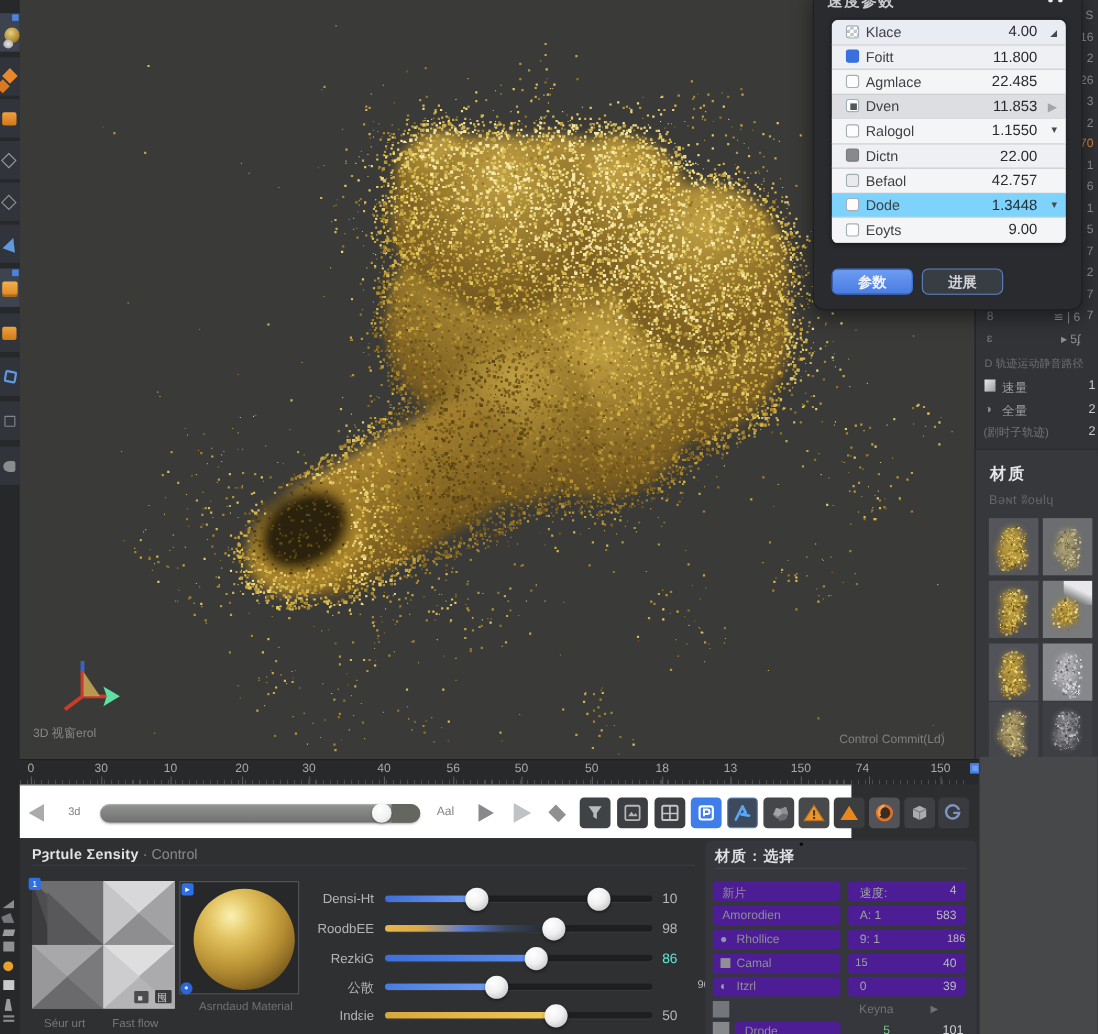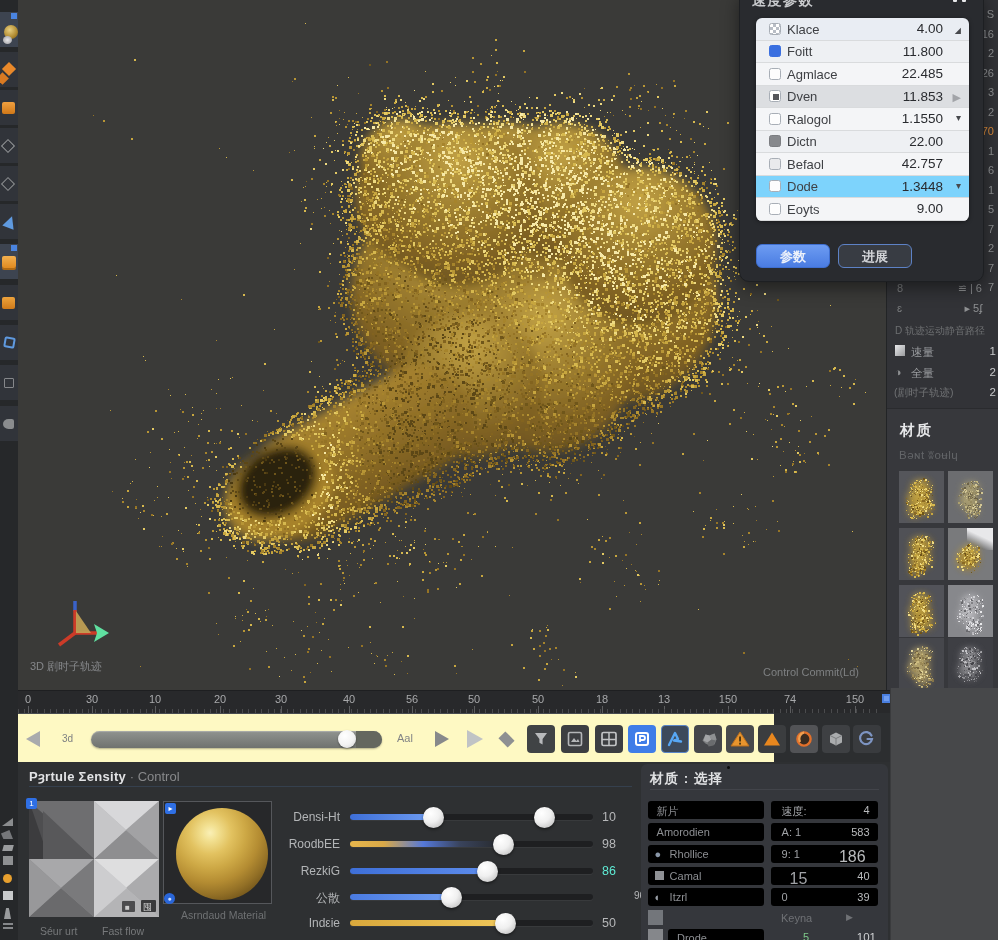--- a/index.html
+++ b/index.html
@@ -2,36 +2,36 @@
 <html><head><meta charset="utf-8"><style>
 *{margin:0;padding:0;box-sizing:border-box}
 html,body{width:998px;height:940px;overflow:hidden;background:#2c2e30;font-family:"Liberation Sans",sans-serif}
 .abs{position:absolute}
 #page{position:relative;width:998px;height:940px}
 #viewport{left:18px;top:0;width:868px;height:690px;background:#3a3a38;overflow:hidden}
 #toolbar{left:0;top:0;width:18px;height:940px;background:#26282a}
 #sidebar{left:886px;top:0;width:112px;height:690px;background:#323337;border-left:1px solid #222426}
 #grayarea{left:890px;top:688px;width:108px;height:252px;background:#47484a;border-left:1px solid #3a3b3d}
 #ruler{left:18px;top:690px;width:872px;height:23px;background:#28292b;border-top:1px solid #1e1f21}
-#controls{left:18px;top:713px;width:756px;height:49px;background:#fef9c3;border-top:1px solid #474b50}
+#controls{left:18px;top:713px;width:756px;height:49px;background:#ffffff;border-top:1px solid #474b50}
 #bottompanel{left:18px;top:762px;width:872px;height:178px;background:#2e3032}
 #floatpanel{left:739px;top:-10px;width:245px;height:292px;background:#292b2f;border-radius:10px;box-shadow:0 6px 18px rgba(0,0,0,.45);border:1px solid #1d1f22}
 
 #flist{position:absolute;left:16px;top:27px;width:213px;height:203px;border-radius:6px;overflow:hidden;box-shadow:0 1px 4px rgba(0,0,0,.4)}
 .frow{position:relative;height:22.55px;border-bottom:1px solid #d9dbdd;box-sizing:border-box}
 .fcb{position:absolute;left:13px;top:4.5px;width:12px;height:12px;border:1px solid #a8aeb6;border-radius:2.5px;box-sizing:border-box}
 .flb{position:absolute;left:31px;top:3.5px;font-size:13px;color:#3f4145}
 .fvl{position:absolute;right:26px;top:3px;font-size:13.5px;color:#292b2f}
 .fdn{position:absolute;right:8px;top:4px;font-size:10px;color:#47494d}
 .fbtn{position:absolute;top:253px;width:74px;height:24px;border-radius:6px;text-align:center;line-height:23px;font-size:13px;font-weight:bold;box-sizing:border-box}
 .cbtn{position:absolute;top:11px;width:28px;height:28px;border-radius:4px}
 
 .knob{position:absolute;width:21px;height:21px;border-radius:50%;background:radial-gradient(circle at 36% 30%,#ffffff,#f0f0f0 45%,#c4c4c4 85%,#ababab);box-shadow:0 1.5px 3px rgba(0,0,0,.45)}
 #matsel{position:absolute;left:623px;top:2px;width:247px;height:176px;background:#35373c;border-radius:6px 6px 0 0}
-.mbtn{position:absolute;height:18px;background:#000000;border-radius:3px}
+.mbtn{position:absolute;height:18px;background:#4c1d95;border-radius:3px}
 </style></head><body>
 <div id="page">
   <div class="abs" id="toolbar">
       <div style="position:absolute;left:0;top:12px;width:18px;height:35px;background:#3d4450;box-sizing:border-box"></div>
       <div style="position:absolute;left:11px;top:13px;width:6px;height:6px;background:#4a84e0"></div>
       <div style="position:absolute;left:2px;top:30px;width:14px;height:2px">
         <div style="position:absolute;left:2px;top:-5px;width:14px;height:14px;border-radius:50%;background:radial-gradient(circle at 40% 35%,#e8cf80,#b08a30 60%,#6e5518)"></div>
         <div style="position:absolute;left:1px;top:6px;width:9px;height:8px;border-radius:50%;background:radial-gradient(#e8e8ea,#9a9a9e)"></div>
       </div>
       <div style="position:absolute;left:0;top:52px;width:18px;height:35px;background:#31343a;box-sizing:border-box"></div>
@@ -159,21 +159,21 @@
 <g transform="translate(29,601)">
 <path d="M28 0v10" stroke="#3a62c8" stroke-width="3.5"></path>
 <path d="M28 9v24" stroke="#cc3b28" stroke-width="3.5"></path>
 <path d="M28 32L12 44" stroke="#cc3b28" stroke-width="3.5"></path>
 <path d="M28 32h22" stroke="#cc3b28" stroke-width="3.5"></path>
 <path d="M29 10l15 22H29z" fill="#c2a255" opacity="0.92"></path>
 <path d="M47 23l15 9-15 9 3-9z" fill="#5fe0a0"></path>
 </g>
 
 </svg>
-<div style="position:absolute;left:12px;top:659px;font-size:11px;color:#85878a">3D 剧时子轨迹</div>
+<div style="position:absolute;left:12px;top:659px;font-size:11px;color:#85878a">3D 视窗erol</div>
 <div style="position:absolute;left:745px;top:666px;font-size:11px;color:#7e8082">Control Commit(Ld)</div>
 </div>
   <div class="abs" id="sidebar">
 <div style="position:absolute;right:4px;top:8.0px;font-size:11px;color:#8e9092">S</div>
       <div style="position:absolute;right:4px;top:27.5px;font-size:11px;color:#8e9092">16</div>
       <div style="position:absolute;right:4px;top:47.0px;font-size:11px;color:#8e9092">2</div>
       <div style="position:absolute;right:4px;top:66.5px;font-size:11px;color:#8e9092">26</div>
       <div style="position:absolute;right:4px;top:86.0px;font-size:11px;color:#8e9092">3</div>
       <div style="position:absolute;right:4px;top:105.5px;font-size:11px;color:#8e9092">2</div>
       <div style="position:absolute;right:4px;top:125.0px;font-size:11px;color:#d98a3a">70</div>
@@ -425,21 +425,21 @@
       <span style="position:absolute;left:444px;top:2px;width:24px;text-align:center;font-size:11px;color:#a8a9ab">50</span>
       <i style="position:absolute;left:456px;bottom:0;width:1px;height:7px;background:#5c5d5f"></i>
       <span style="position:absolute;left:508px;top:2px;width:24px;text-align:center;font-size:11px;color:#a8a9ab">50</span>
       <i style="position:absolute;left:520px;bottom:0;width:1px;height:7px;background:#5c5d5f"></i>
       <span style="position:absolute;left:572px;top:2px;width:24px;text-align:center;font-size:11px;color:#a8a9ab">18</span>
       <i style="position:absolute;left:584px;bottom:0;width:1px;height:7px;background:#5c5d5f"></i>
       <span style="position:absolute;left:634px;top:2px;width:24px;text-align:center;font-size:11px;color:#a8a9ab">13</span>
       <i style="position:absolute;left:646px;bottom:0;width:1px;height:7px;background:#5c5d5f"></i>
       <span style="position:absolute;left:698px;top:2px;width:24px;text-align:center;font-size:11px;color:#a8a9ab">150</span>
       <i style="position:absolute;left:710px;bottom:0;width:1px;height:7px;background:#5c5d5f"></i>
-      <span style="position:absolute;left:760px;top:2px;width:24px;text-align:center;font-size:11px;color:#a8a9ab">74</span>
+      <span style="position:absolute;left:760px;top:2px;width:24px;text-align:left;font-size:11px;color:#a8a9ab">74</span>
       <i style="position:absolute;left:772px;bottom:0;width:1px;height:7px;background:#5c5d5f"></i>
       <span style="position:absolute;left:825px;top:2px;width:24px;text-align:center;font-size:11px;color:#a8a9ab">150</span>
       <i style="position:absolute;left:837px;bottom:0;width:1px;height:7px;background:#5c5d5f"></i>
       <div style="position:absolute;left:0;bottom:0;width:860px;height:4px;background:repeating-linear-gradient(90deg,#4a4b4d 0,#4a4b4d 1px,transparent 1px,transparent 6.4px)"></div>
       <div style="position:absolute;left:864px;top:3px;width:9px;height:9px;border:2px solid #4a7fe0;background:#6f9df0;box-sizing:border-box"></div>
     </div>
   <div class="abs" id="controls">
 <div style="position:absolute;left:8px;top:17px;width:0;height:0;border-top:8px solid transparent;border-bottom:8px solid transparent;border-right:14px solid #a9abad"></div>
 <div style="position:absolute;left:44px;top:19px;font-size:10px;color:#7e8082">3d</div>
 <div style="position:absolute;left:73px;top:16.5px;width:291px;height:17px;border-radius:9px;background:linear-gradient(#90938f,#6f726f);box-shadow:inset 0 1px 1px rgba(255,255,255,.25),0 1px 2px rgba(0,0,0,.3)"></div>
@@ -626,28 +626,28 @@
         <div class="mbtn" style="left:129.6px;top:59px;width:107px">
           <span style="position:absolute;left:11px;top:3px;font-size:11px;color:#a0a2a6">A: 1</span>
           <span style="position:absolute;right:8px;top:3px;font-size:11px;color:#b9bbbd">583</span>
         </div>
         <div class="mbtn" style="left:6.6px;top:81px;width:116px">
           <span style="position:absolute;left:7px;top:3px;color:#8a97a8;font-size:11px">●</span>
           <span style="position:absolute;left:22px;top:3px;font-size:11px;color:#8d8f93">Rhollice</span>
         </div>
         <div class="mbtn" style="left:129.6px;top:81px;width:107px">
           <span style="position:absolute;left:11px;top:3px;font-size:11px;color:#a0a2a6">9: 1</span>
-          <span style="position:absolute;right:12px;top:3px;font-size:16px;color:#b9bbbd">186</span>
+          <span style="position:absolute;right:0;top:3px;font-size:10px;color:#b9bbbd">186</span>
         </div>
         <div class="mbtn" style="left:6.6px;top:102.5px;width:116px">
           <span style="position:absolute;left:7px;top:4px;width:9px;height:9px;background:#8e9094"></span>
           <span style="position:absolute;left:22px;top:3px;font-size:11px;color:#8d8f93">Camal</span>
         </div>
         <div class="mbtn" style="left:129.6px;top:102.5px;width:107px">
-          <span style="position:absolute;left:19px;top:3px;font-size:16px;color:#a0a2a6">15</span>
+          <span style="position:absolute;left:7px;top:3px;font-size:10px;color:#a0a2a6">15</span>
           <span style="position:absolute;right:8px;top:3px;font-size:11px;color:#b9bbbd">40</span>
         </div>
         <div class="mbtn" style="left:6.6px;top:124px;width:116px">
           <span style="position:absolute;left:7px;top:3px;color:#9aa0a8;font-size:11px">◐</span>
           <span style="position:absolute;left:22px;top:3px;font-size:11px;color:#8d8f93">Itzrl</span>
         </div>
         <div class="mbtn" style="left:129.6px;top:124px;width:107px">
           <span style="position:absolute;left:11px;top:3px;font-size:11px;color:#a0a2a6">0</span>
           <span style="position:absolute;right:8px;top:3px;font-size:11px;color:#b9bbbd">39</span>
         </div>

